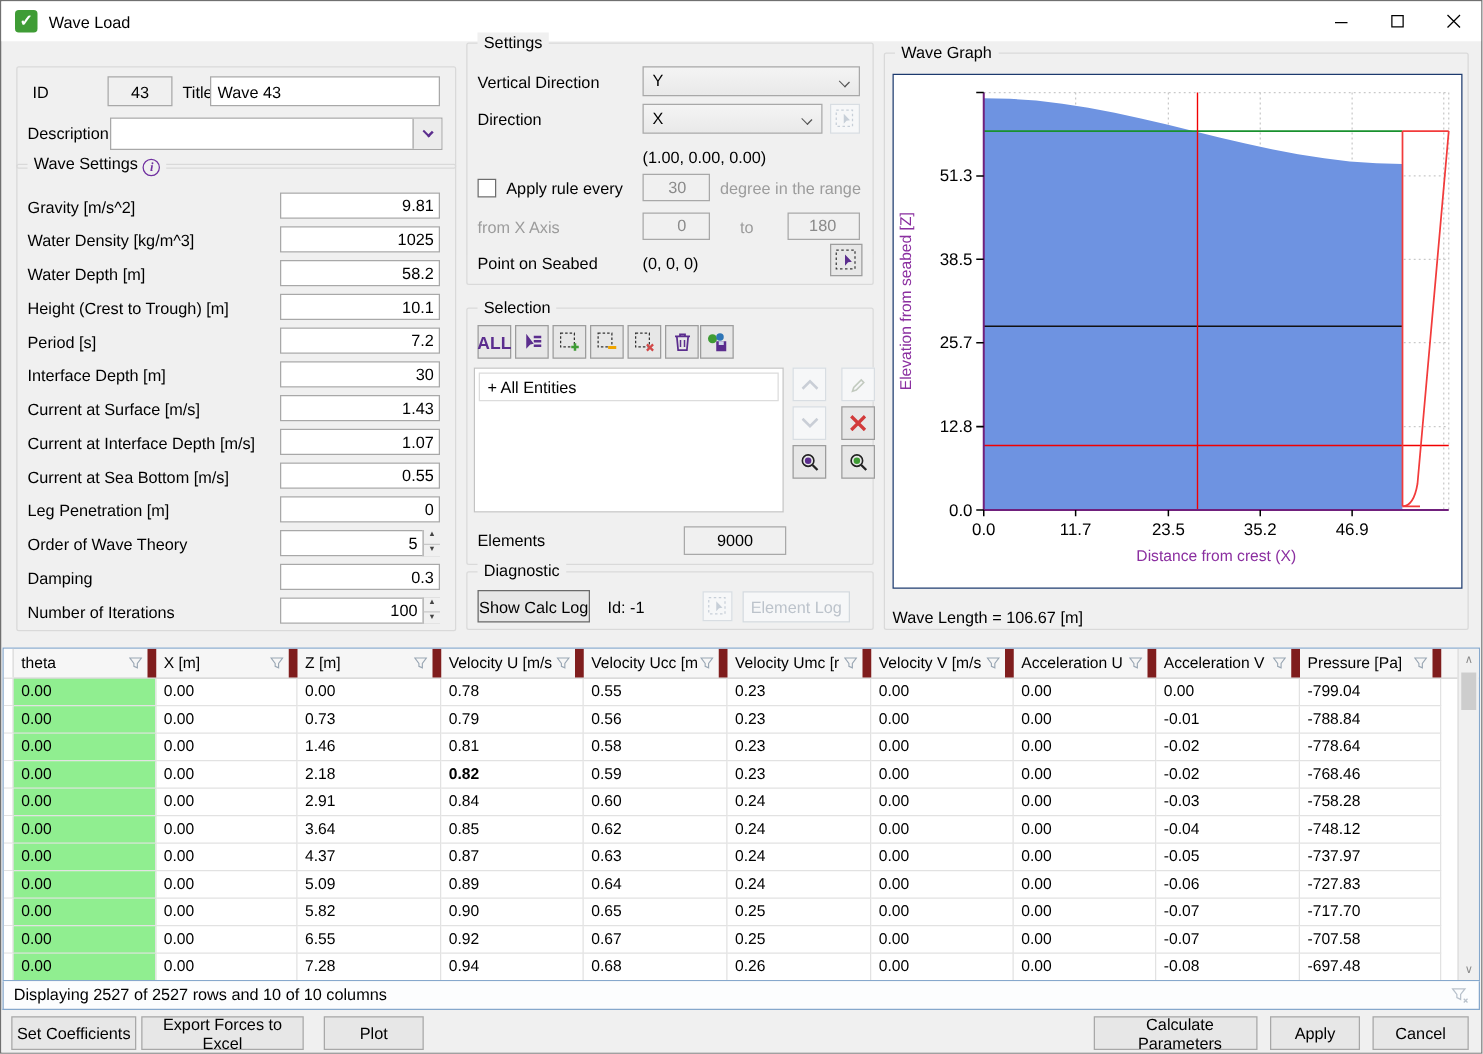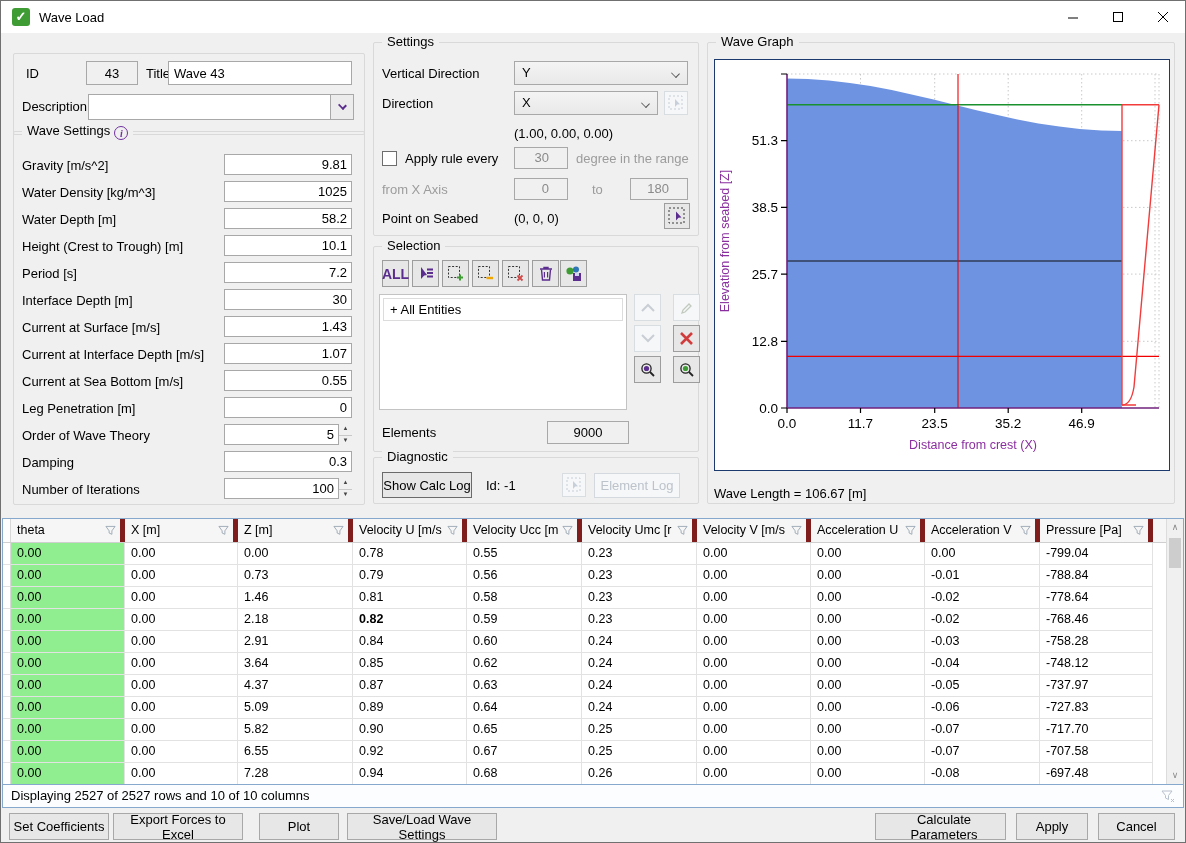--- a/index.html
+++ b/index.html
@@ -51,21 +51,21 @@
   .listbox { position:absolute; background:#fff; border:1px solid #c3c3c3; }
   .listitem { margin:3px; border:1px solid #dcdcdc; padding:3px 6px; font-size:13px; }
 
   
   .graph-panel { position:absolute; background:#fff; border:1px solid #1c3a6e; }
 
   
   .grid { position:absolute; left:1px; right:1px; top:517px; height:267px; background:#fff;
           border:1px solid #86a8cc; overflow:hidden; }
   .thead { position:absolute; left:0; top:0; right:0; height:24px; background:#f6f6f6; border-bottom:1px solid #cfcfcf; display:flex; }
-  .th { position:relative; border-right:5px solid #7f1d1d; font-size:12.5px; line-height:23px;
+  .th { position:relative; border-right:7px solid #7f1d1d; font-size:12.5px; line-height:23px;
         padding-left:6px; white-space:nowrap; overflow:hidden; flex:none; }
   .th svg { position:absolute; right:4px; top:6px; }
   .tstrip { flex:none; width:8px; border-right:1px solid #d8d8d8; background:#fdfdfd; }
   .trow { display:flex; height:22px; }
   .td { flex:none; border-right:1px solid #e2e2e2; border-bottom:1px solid #e2e2e2; font-size:12.5px;
         line-height:21px; padding-left:6px; white-space:nowrap; overflow:hidden; }
   .td.green { background:#90ee90; }
   .rstrip { flex:none; width:8px; border-right:1px solid #d8d8d8; border-bottom:1px solid #e2e2e2; background:#fff; }
 
   
@@ -181,21 +181,21 @@
         <div class="ws-row" style="top: 346px;">
           <span class="lbl">Number of Iterations</span>
           <div class="ws-input hasspin"><input value="100" style=""><span class="spin">
               <div>▲</div>
               <div>▼</div>
             </span></div>
         </div>
       </div>
   </div>
 
-  <div class="group" style="left:372px; top:41px; width:326px; height:194px;">
+  <div class="group" style="left:372px; top:33px; width:326px; height:194px;">
     <span class="gtitle">Settings</span>
 
     <span class="lbl" style="left:8px; top:23px;">Vertical Direction</span>
     <div class="combo" style="left:140px; top:18px; width:174px; height:24px;">
       <span class="val">Y</span>
       <span class="chev"></span>
     </div>
 
     <span class="lbl" style="left:8px; top:53px;">Direction</span>
     <div class="combo" style="left:140px; top:48px; width:144px; height:24px;">
@@ -576,18 +576,17 @@
     <svg width="14" height="14" style="position:absolute; right:8px; top:5px;">
       <path d="M1 1h10L7.5 5.5v4l-3-1.5v-2.5z" fill="none" stroke="#b9c2cc"></path>
       <path d="M10 9l3 3 M13 9l-3 3" stroke="#b9c2cc"></path>
       </svg>
   </div>
 
   <div class="footer" id="footer">
       <div class="btn" style="left: 8px; top: 5px; width: 100px; height: 27px;">Set Coefficients</div>
       <div class="btn" style="left: 112px; top: 5px; width: 130px; height: 27px;">Export Forces to Excel</div>
       <div class="btn" style="left: 258px; top: 5px; width: 80px; height: 27px;">Plot</div>
-      <div class="btn" style="left: 346px; top: 5px; width: 150px; height: 27px;">Save/Load Wave Settings</div>
       <div class="btn" style="left: 874px; top: 5px; width: 131px; height: 27px; padding-left: 7px;">Calculate Parameters</div>
       <div class="btn" style="left: 1015px; top: 5px; width: 72px; height: 27px;">Apply</div>
       <div class="btn" style="left: 1097px; top: 5px; width: 77px; height: 27px;">Cancel</div>
     </div>
 </div>
 
 </body></html>

